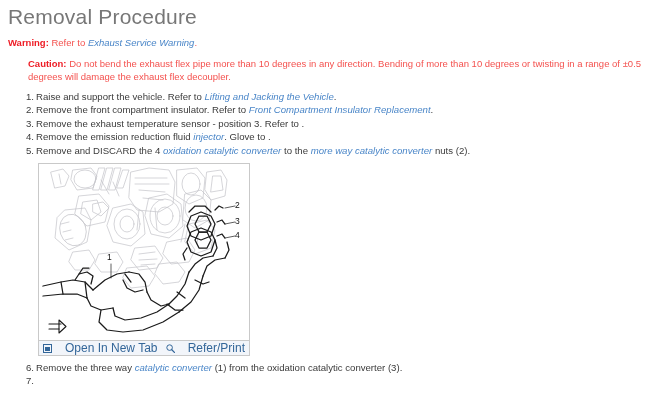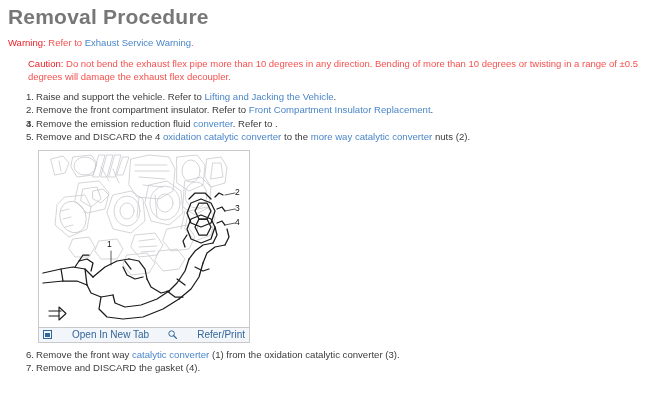--- a/index.html
+++ b/index.html
@@ -14,44 +14,45 @@
     font-family: "Liberation Sans", sans-serif;
     color: #333333;
     position: relative;
   }
   .page {
     padding: 4px 8px 0 8px;
     box-sizing: border-box;
   }
   .page-title {
     font-size: 21px;
-    font-weight: 700;
+    font-weight: 400;
     color: #777777;
     margin: 0 0 6px 0;
     letter-spacing: 0.2px;
     line-height: 26px;
   }
   .admonition {
     font-size: 9.5px;
     line-height: 13px;
     color: #f4514e;
     margin: 0 0 8px 0;
   }
   .admonition .kw {
-    font-weight: normal;
+    font-weight: bold;
     color: #ee1c25;
   }
   .admonition.caution {
     width: 626px;
     margin-left: 20px;
   }
   .lnk {
     color: #4a86c8;
     text-decoration: none;
     cursor: pointer;
+    font-style: italic;
   }
   .steps {
     margin: 0;
     padding: 0;
     list-style: none;
   }
   .steps li {
     font-size: 9.6px;
     line-height: 12.4px;
     color: #3b3b3b;
@@ -90,22 +91,22 @@
     height: 15px;
     display: flex;
     align-items: center;
     justify-content: space-between;
     padding: 0 4px;
     box-sizing: border-box;
   }
   .foot-btn {
     display: flex;
     align-items: center;
-    gap: 20px;
-    font-size: 10px;
+    gap: 13px;
+    font-size: 12px;
     color: #336699;
     cursor: pointer;
     white-space: nowrap;
   }
   .foot-ico {
     display: inline-flex;
     width: 9px;
     height: 9px;
     align-items: center;
     justify-content: center;
@@ -129,22 +130,22 @@
   </p>
 
 
   <p class="admonition caution">
     <span class="kw">Caution:</span><span> Do not bend the exhaust flex pipe more than 10 degrees in any direction. Bending of more than 10 degrees or twisting in a range of ±0.5 degrees will damage the exhaust flex decoupler.</span>
   </p>
 
   <ol class="steps" id="steps-top">
       <li><span class="num">1.</span><span>Raise and support the vehicle. Refer to </span><a class="lnk">Lifting and Jacking the Vehicle</a><span>.</span></li>
       <li><span class="num">2.</span><span>Remove the front compartment insulator. Refer to </span><a class="lnk">Front Compartment Insulator Replacement</a><span>.</span></li>
-      <li><span class="num">3.</span></li>
-      <li><span class="num">4.</span><span>Remove the emission reduction fluid </span><a class="lnk">converter</a><span>. Refer to .</span></li>
+      <li><span class="num">3.</span><span>Remove the exhaust temperature sensor - position 3. Refer to .</span></li>
+      <li><span class="num">4.</span><span>Remove the emission reduction fluid </span><a class="lnk">injector</a><span>. Glove to .</span></li>
       <li><span class="num">5.</span><span>Remove and DISCARD the 4 </span><a class="lnk">oxidation catalytic converter</a><span> to the </span><a class="lnk">more way catalytic converter</a><span> nuts (2).</span></li>
     </ol>
 
   <div class="figure-panel">
     <div class="figure-canvas">
       <svg width="210" height="176" viewBox="0 0 210 176" xmlns="http://www.w3.org/2000/svg">
         <g stroke="#c3c3c8" stroke-width="0.7" fill="none" stroke-linecap="round" stroke-linejoin="round">
           <path d="M12 8 L24 5 L30 12 L26 22 L16 24 Z"></path>
           <path d="M20 10 L22 20"></path>
           <path d="M34 6 L52 4 L58 12 L54 24 L38 26 L32 16 Z"></path>
@@ -260,17 +261,17 @@
             <circle cx="3.6" cy="3.6" r="2.8" fill="none" stroke="#336699" stroke-width="1"></circle>
             <path d="M5.8 5.8 L8.4 8.4" stroke="#336699" stroke-width="1.3" stroke-linecap="round"></path>
           </svg>
         </span>
         <span>Refer/Print</span>
       </div>
     </div>
   </div>
 
   <ol class="steps" id="steps-bottom">
-      <li><span class="num">6.</span><span>Remove the front way </span><a class="lnk">catalytic converter</a><span> (1) from the oxidation catalytic converter (3).</span></li>
-      <li><span class="num">7.</span><span>Remove and DISCARD the gasket (4).</span></li>
+      <li><span class="num">6.</span><span>Remove the three way </span><a class="lnk">catalytic converter</a><span> (1) from the oxidation catalytic converter (3).</span></li>
+      <li><span class="num">7.</span></li>
     </ol>
 
 </div>
 
 </body></html>

